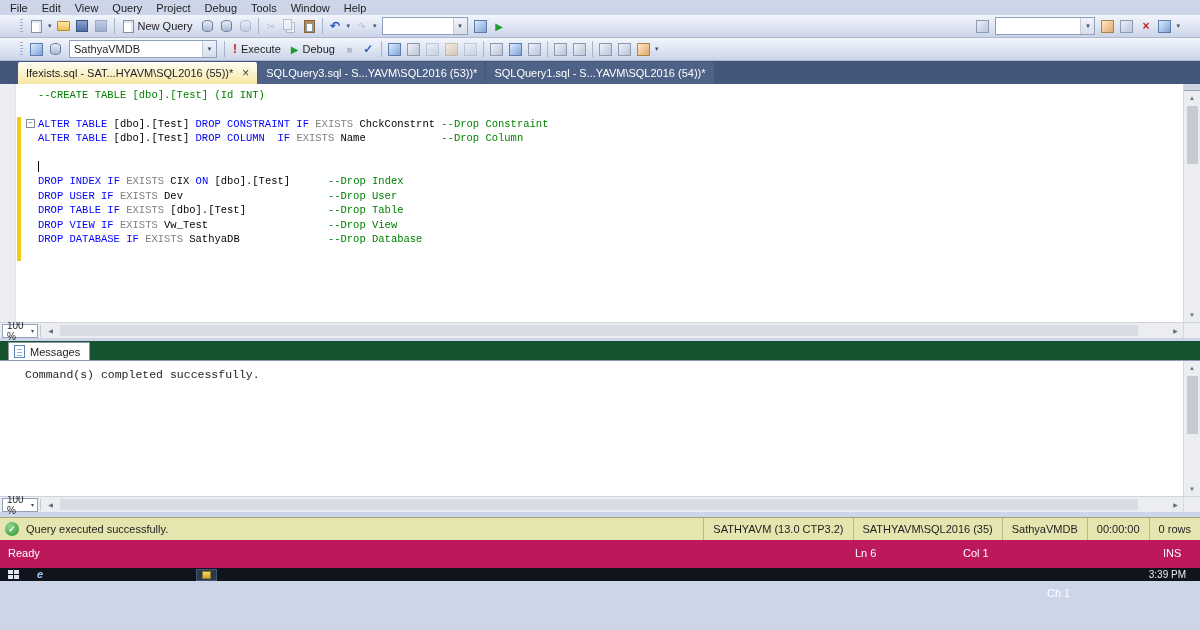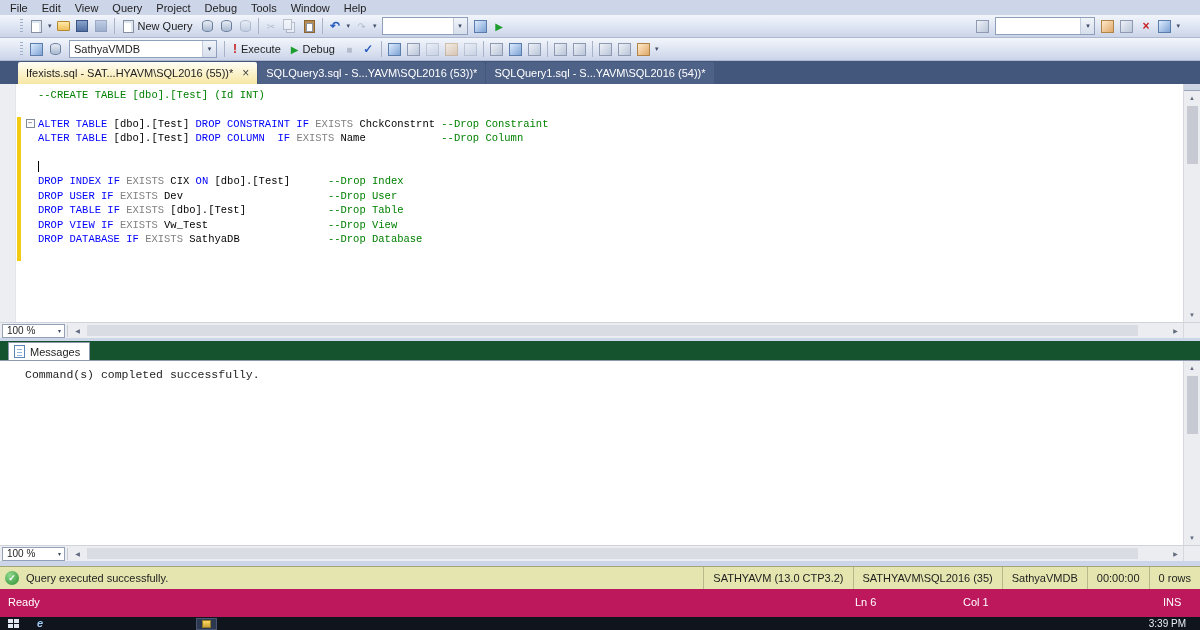--- a/index.html
+++ b/index.html
@@ -60,35 +60,35 @@
   .tk.plain{color:#000;}
   .caret{display:inline-block;width:1px;height:11px;background:#000;vertical-align:-2px;}
 
   
   .vscroll{position:absolute;top:0;right:0;bottom:0;width:17px;background:#ecedf1;border-left:1px solid #d6d8de;display:flex;flex-direction:column;align-items:center;}
   .vs-split{width:100%;height:7px;background:#cdd5e4;border-bottom:1px solid #9aa4b8;}
   .vs-arrow{width:100%;height:14px;display:flex;align-items:center;justify-content:center;font-size:6px;color:#5f6b7e;}
   .vs-arrow.bottom{margin-top:auto;}
   .vs-thumb{width:11px;height:58px;background:#c7cad2;margin-top:1px;}
   .hscroll-row{height:16px;background:#ecedf1;border-top:1px solid #d0d3da;display:flex;align-items:center;}
-  .zoom-combo{width:63px;height:14px;background:#fff;border:1px solid #93a0b6;margin-left:2px;display:flex;align-items:center;font-size:10px;padding-left:4px;}
+  .zoom-combo{width:36px;height:14px;background:#fff;border:1px solid #93a0b6;margin-left:2px;display:flex;align-items:center;font-size:10px;padding-left:4px;}
   .zoom-caret{margin-left:auto;font-size:6px;color:#3c4a66;padding-right:3px;}
   .hs-sep{width:1px;height:12px;background:#c6cad3;margin:0 2px;}
   .hs-arrow{width:15px;text-align:center;font-size:6px;color:#5f6b7e;}
   .hs-track{flex:1;position:relative;height:100%;}
   .hs-thumb{position:absolute;left:2px;right:30px;top:2px;height:11px;background:#d9dce2;}
   .hs-corner{width:17px;height:100%;border-left:1px solid #d6d8de;background:#ecedf1;}
 
   
   .splitter{height:3px;background:#cdd5e8;}
   .msg-header{height:19px;background:#14532d;position:relative;padding-left:6px;}
   .msg-tab{position:absolute;left:8px;top:1px;height:18px;background:#fff;border:1px solid #8e99ad;border-bottom:none;display:flex;align-items:center;padding:0 9px 0 5px;}
   .msg-ic{width:11px;height:13px;border:1px solid #5b86b8;background:#fff;margin-right:5px;position:relative;}
   .msg-ic:after{content:"";position:absolute;left:2px;right:2px;top:3px;height:7px;background:repeating-linear-gradient(to bottom,#8fb4dd 0 1px,transparent 1px 3px);}
-  .msg-body{height:185px;background:#fff;border-top:1px solid #8e99ad;position:relative;}
+  .msg-body{height:136px;background:#fff;border-top:1px solid #8e99ad;position:relative;}
   .msg-text{font-family:"Liberation Mono","DejaVu Sans Mono",monospace;font-size:11.5px;padding:7px 0 0 25px;white-space:pre;}
 
   
   .gap{height:5px;background:#cdd5e8;}
   .exec-bar{height:23px;background:#e4e5af;border-top:1px solid #a3a478;display:flex;align-items:center;}
   .exec-icon{width:14px;height:14px;border-radius:50%;background:radial-gradient(circle at 35% 30%,#8ed88e,#2d8f2d);color:#fff;font-size:9px;font-weight:bold;display:flex;align-items:center;justify-content:center;margin:0 7px 0 5px;}
   .exec-right{margin-left:auto;display:flex;align-items:center;height:100%;}
   .exec-seg{padding:0 9px;height:100%;display:flex;align-items:center;border-left:1px solid #b7b88c;}
 
   

